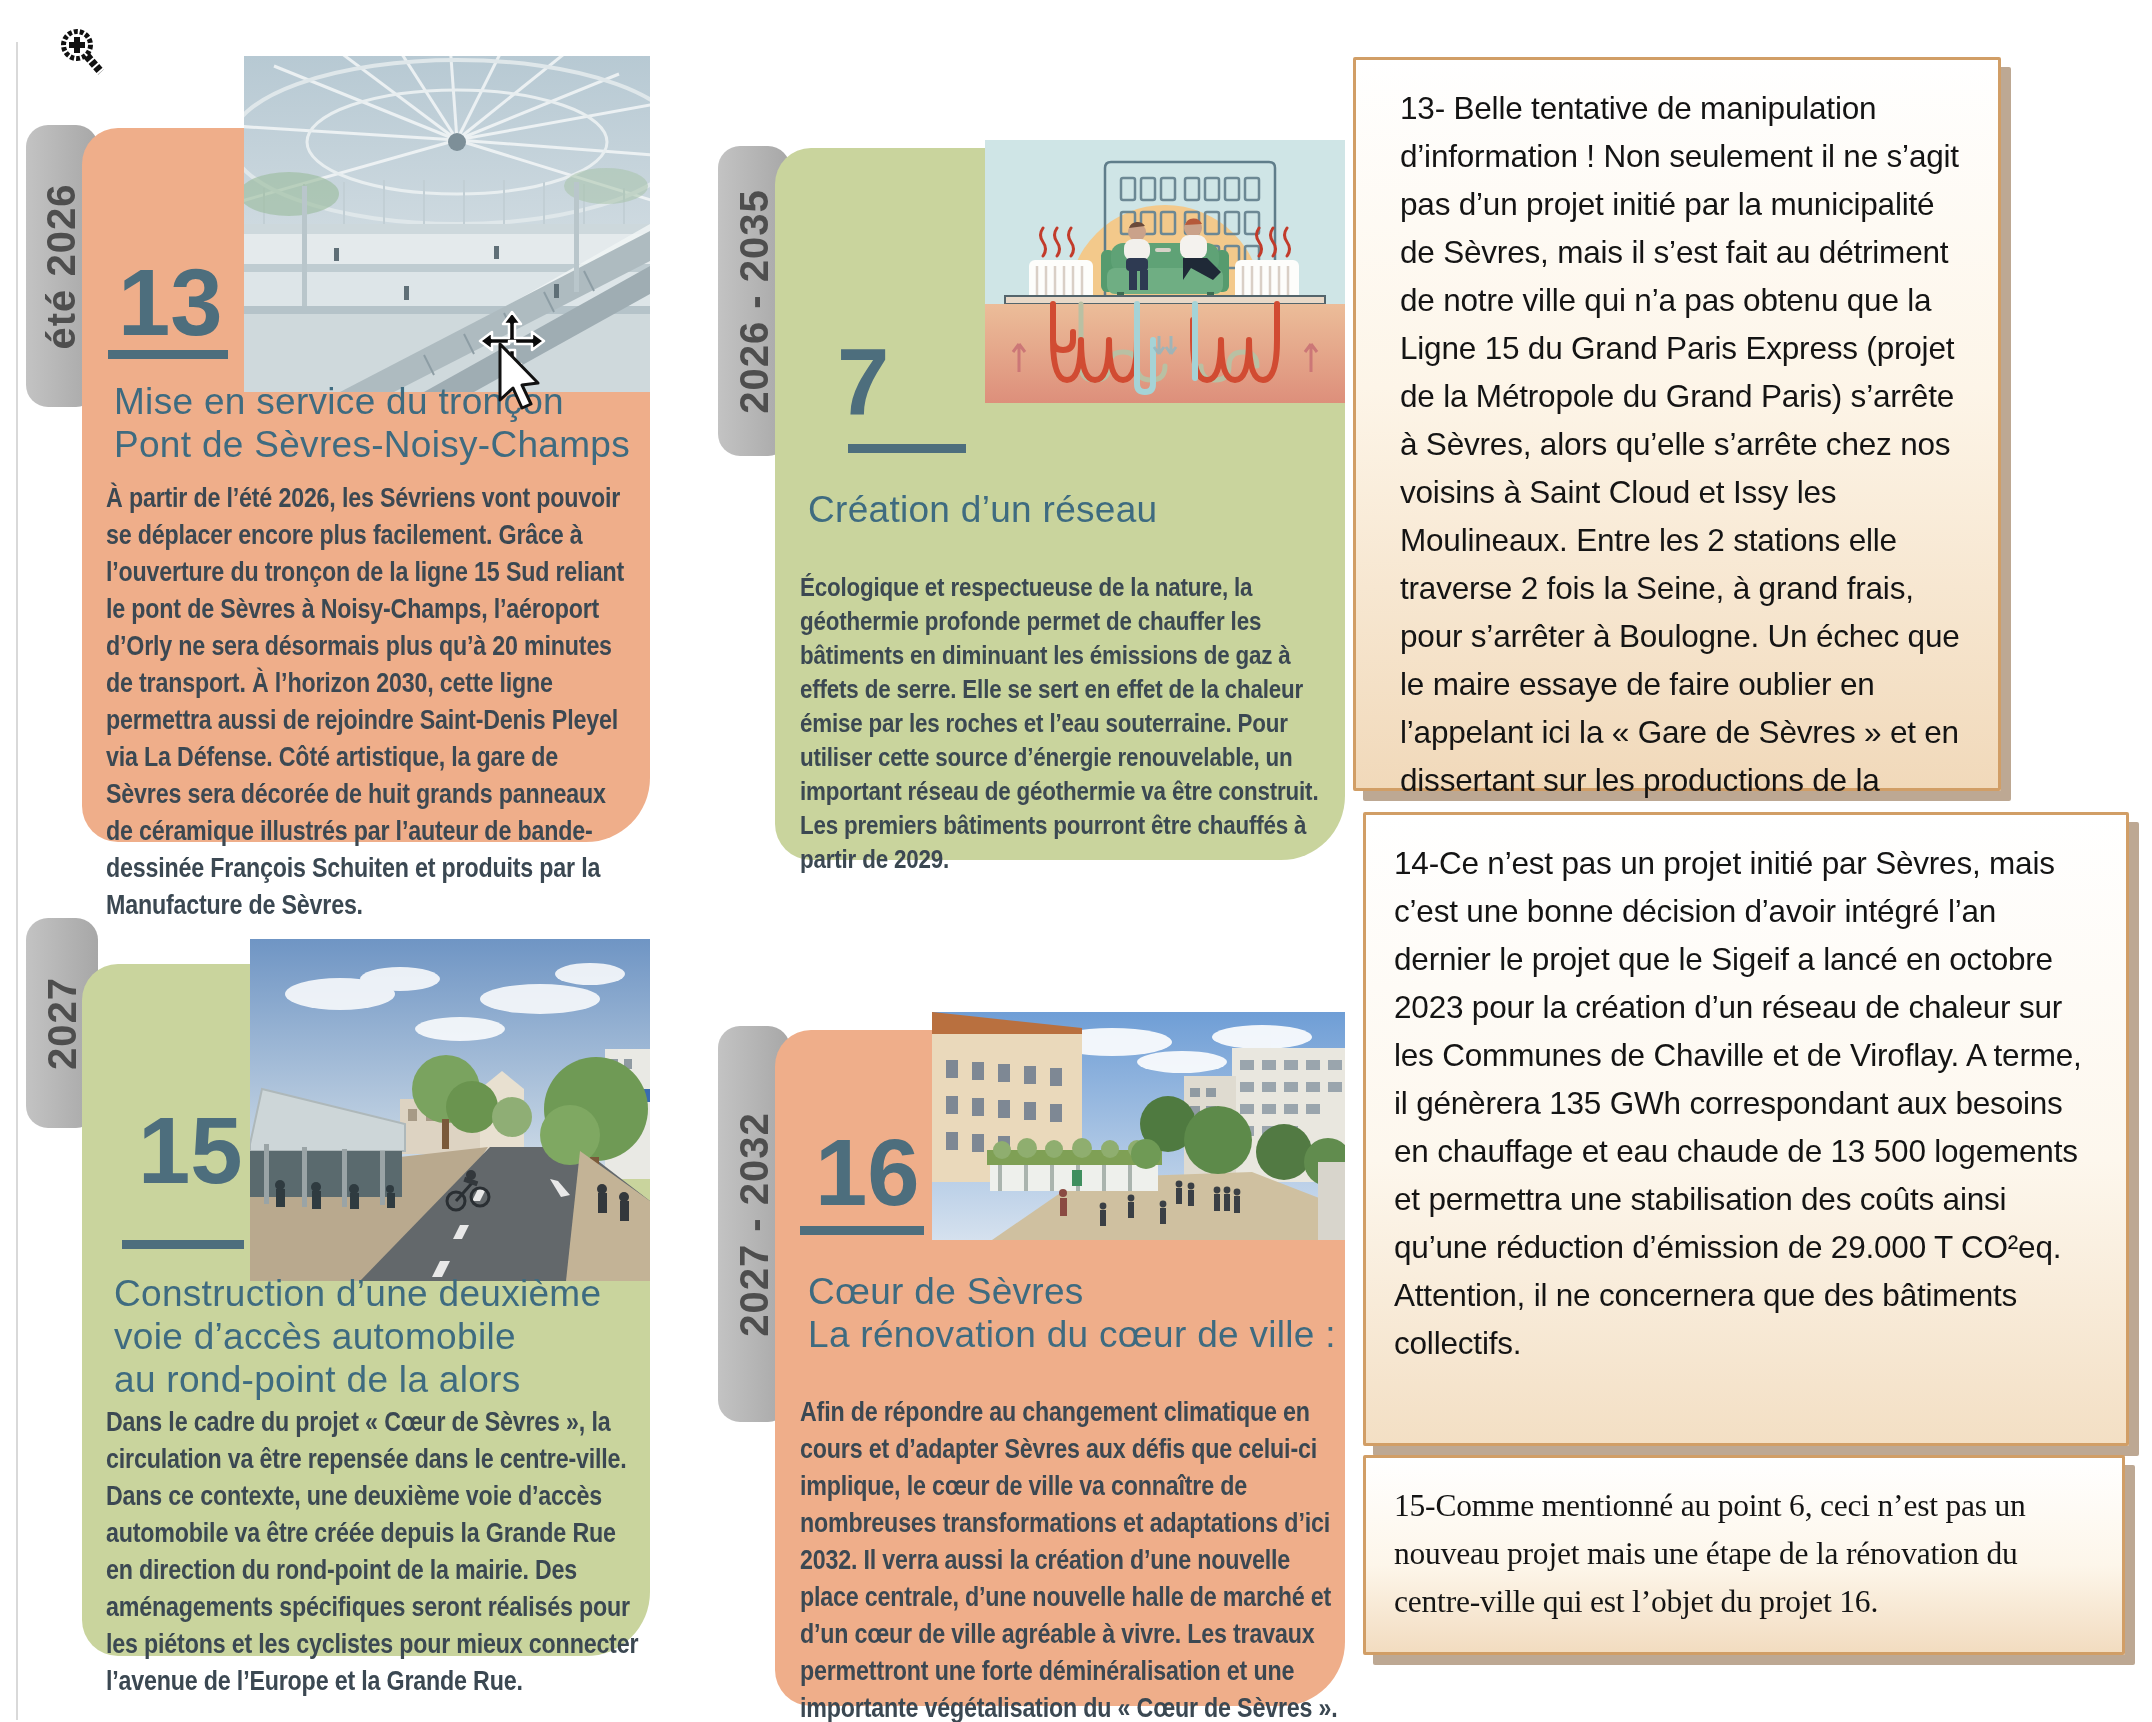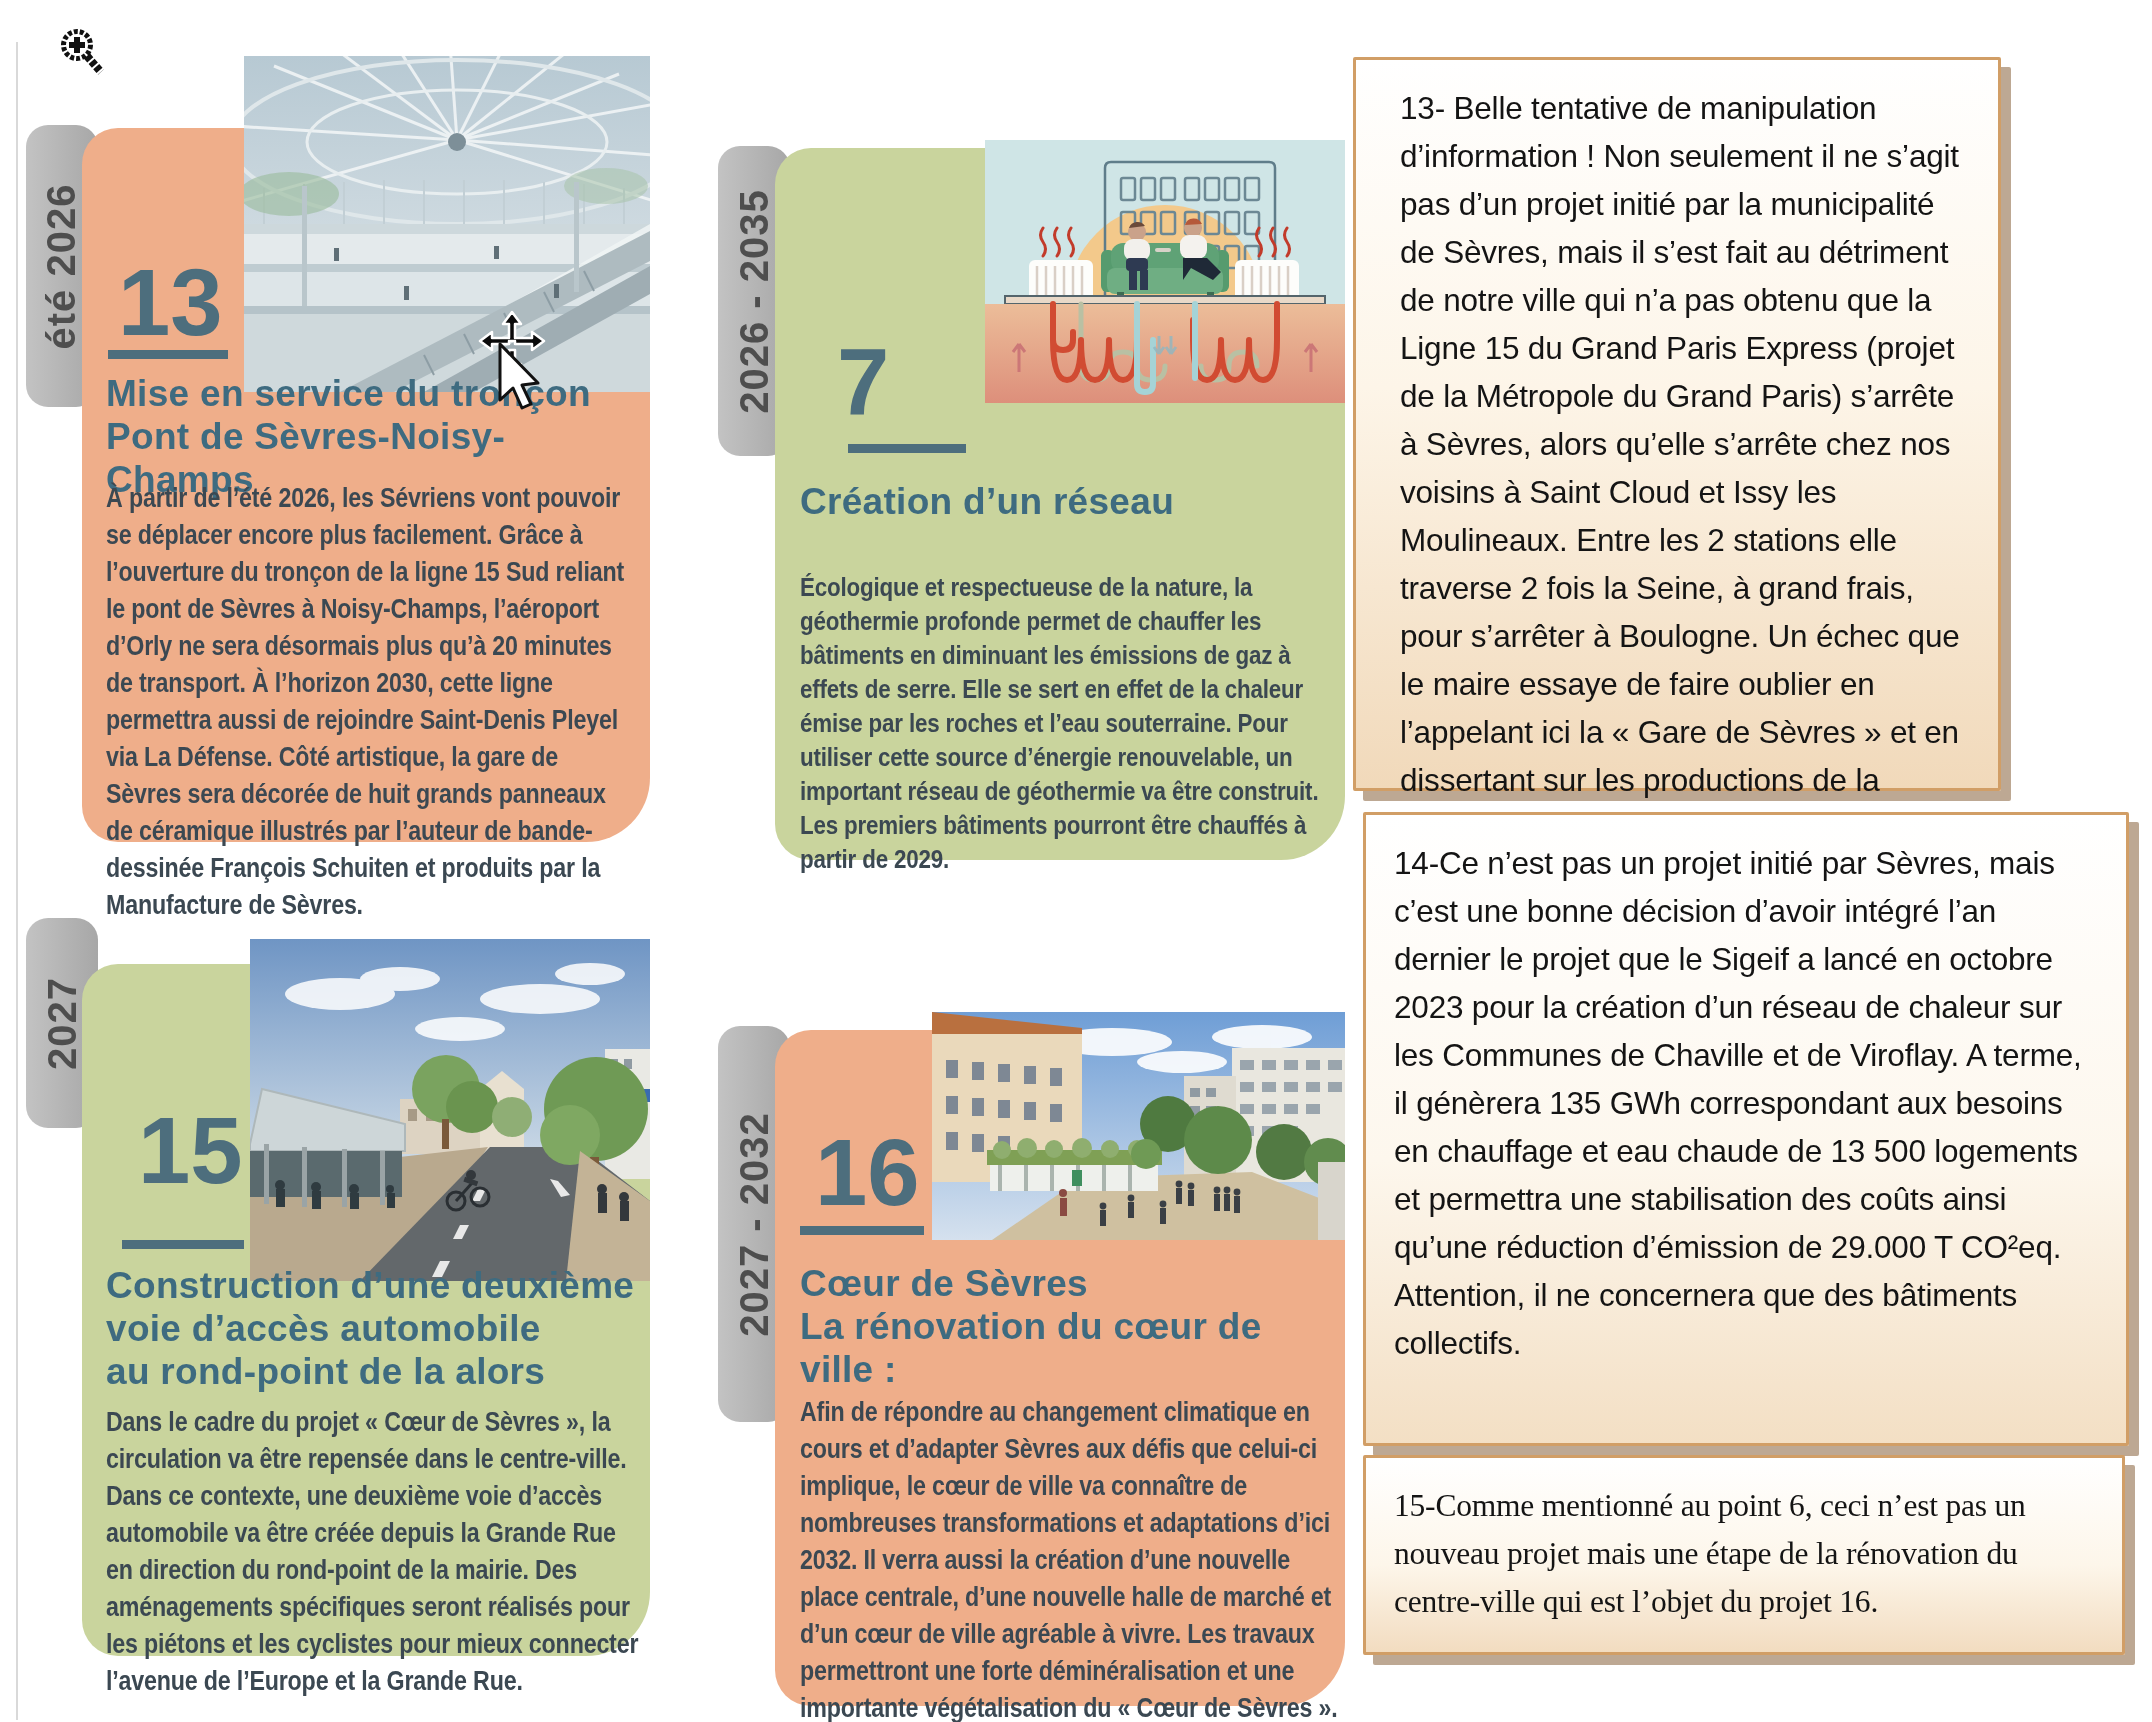--- a/index.html
+++ b/index.html
@@ -18,21 +18,21 @@
   .tab span{transform:rotate(-90deg);white-space:nowrap;font-weight:bold;font-size:40px;
        color:#4e4e4e;letter-spacing:1px;}
 
   
   .card{position:absolute;z-index:2;border-radius:36px;}
   .card.salmon{background:var(--salmon);border-bottom-right-radius:64px;}
   .card.green{background:var(--green);border-bottom-right-radius:64px;}
   .card-image{position:absolute;display:block;}
   .card-num{position:absolute;font-size:94px;font-weight:bold;color:var(--number);line-height:1;}
   .num-underline{position:absolute;height:9px;background:var(--number);}
-  .card-title{position:absolute;margin:0;font-size:37px;line-height:43px;font-weight:bold;
+  .card-title{position:absolute;margin:8px;font-size:37px;line-height:43px;font-weight:normal;
        color:var(--title);letter-spacing:.3px;}
   .card-title span{display:block;}
   .card-body{position:absolute;margin:0;font-size:27px;line-height:37px;font-weight:bold;
        color:var(--body);transform:scaleX(.86);transform-origin:0 0;letter-spacing:-.2px;}
 
   #card13{left:82px;top:128px;width:568px;height:714px;}
   #tab13{left:26px;top:125px;height:282px;}
   #card13 .card-image{left:162px;top:-72px;width:406px;height:336px;}
   #card13 .card-num{left:36px;top:128px;}
   #card13 .num-underline{left:26px;top:222px;width:120px;}

